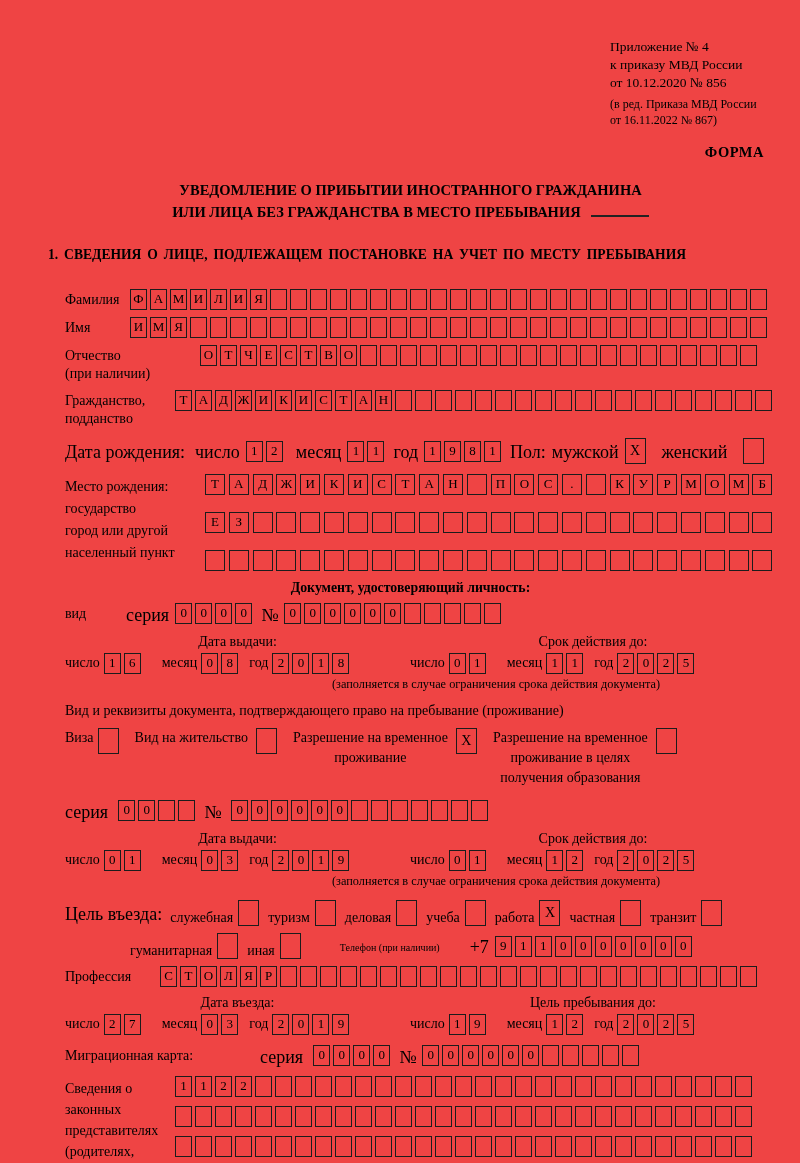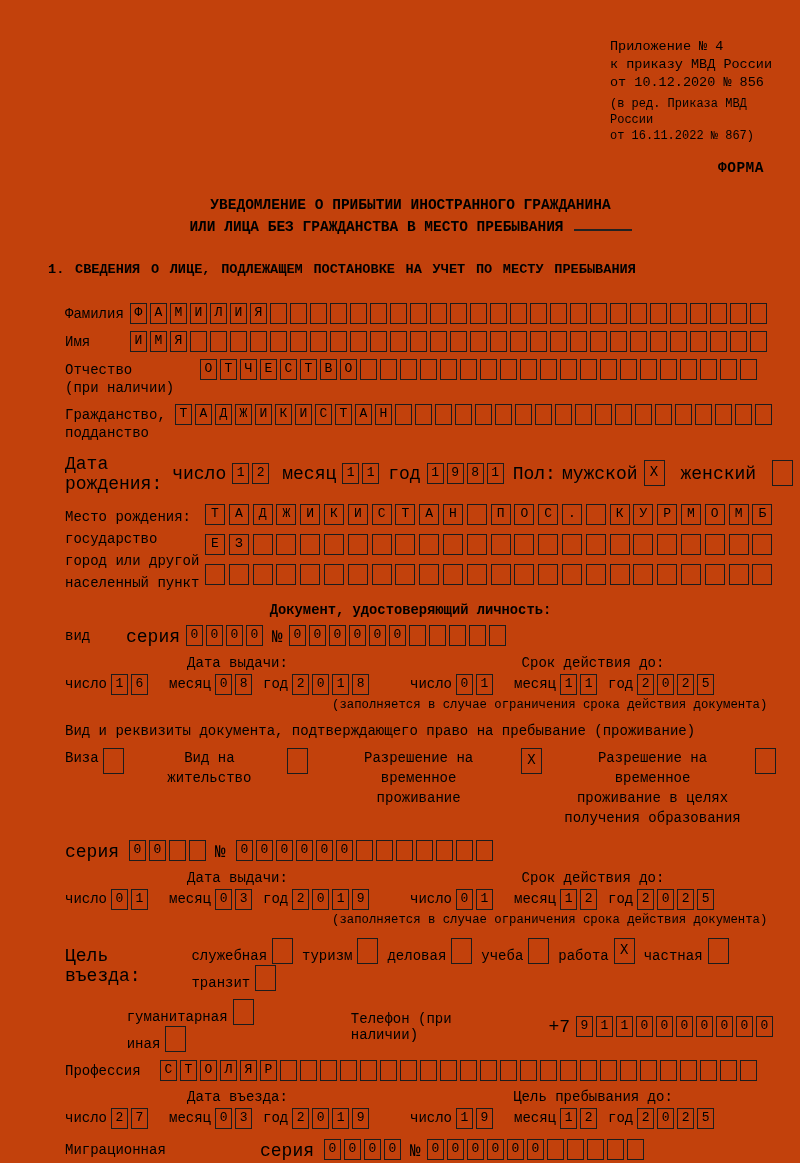--- a/index.html
+++ b/index.html
@@ -1,19 +1,19 @@
 <!DOCTYPE html>
 <html><head>
 <meta charset="utf-8">
 <style>
   * { margin:0; padding:0; box-sizing:border-box; }
   html,body { background:#ffffff; }
   .page {
-    width:800px; height:1163px; overflow:hidden; background:#c2410c;
-    font-family:Liberation Mono, monospace; color:#000;
+    width:800px; height:1163px; overflow:hidden; background:#ef4444;
+    font-family:Liberation Serif, serif; color:#000;
     padding:38px 24px 10px 65px; position:relative;
   }
   .hdr { margin-left:545px; }
   .hdr-main { font-size:13.5px; line-height:18px; white-space:pre-line; }
   .hdr-ed { font-size:12px; line-height:16px; margin-top:4px; white-space:pre-line; }
   .forma { text-align:right; font-weight:bold; font-size:14.5px; margin-top:16px; padding-right:12px; letter-spacing:.5px; }
   .title { text-align:center; font-weight:bold; font-size:14.5px; margin-top:18px; line-height:22px; margin-left:-20px; }
   .uline { display:inline-block; width:58px; border-bottom:2px solid #222; height:14px; margin-left:10px; }
   .sec1 { font-weight:bold; font-size:13.6px; margin-top:24px; margin-left:-17px; word-spacing:2.5px; white-space:nowrap; }
 
@@ -22,21 +22,21 @@
   .w65 { width:65px; } .w135 { width:135px; } .w110 { width:110px; }
   .w140 { width:140px; } .w95 { width:95px; } .w45 { width:45px; } .w150 { width:150px; }
 
   .boxes { white-space:nowrap; flex:none; }
   .bx {
     display:inline-block; width:17px; height:21px; border:1.6px solid #1c1c1c;
     margin-right:3px; text-align:center; font-size:13px; line-height:18px; vertical-align:top;
   }
   .wide .bx { width:20px; margin-right:3.8px; }
   .stack > .boxes { display:block; margin-top:0; }
-  .stack > .boxes + .boxes { margin-top:9px; }
+  .stack > .boxes + .boxes { margin-top:17px; }
 
   .cb {
     display:inline-block; width:21px; height:26px; border:1.6px solid #1c1c1c;
     text-align:center; font-size:14px; line-height:23px; vertical-align:middle; flex:none;
   }
   .inword { font-size:18px; padding-top:2px; }
   .gap6 { margin-left:6px; } .gap10 { margin-left:10px; } .gap16 { margin-left:16px; }
   .gap30 { margin-left:30px; } .gap45 { margin-left:45px; }
 
   .dochead { text-align:center; font-weight:bold; font-size:13.8px; margin-top:9px; margin-left:-20px; }
@@ -56,21 +56,21 @@
   .plines { font-size:14px; line-height:20px; white-space:pre-line; text-align:center; }
   .popt .cb { margin-left:8px; }
 
   .cgi { display:inline-flex; align-items:flex-end; margin-right:9px; }
   .cgl { font-size:14px; margin-right:5px; }
 
   .legal { margin-top:8px; }
   .legalboxes > .boxes { display:block; }
   .legalboxes > .boxes + .boxes { margin-top:9px; }
   .prelines { white-space:pre-line; }
-  .phone-label { font-size:14px; padding-top:2px; }
+  .phone-label { font-size:10px; padding-top:2px; }
 </style>
 </head>
 <body>
 
 <div class="page">
 
   <div class="hdr">
     <div class="hdr-main">Приложение № 4
 к приказу МВД России
 от 10.12.2020 № 856</div>

